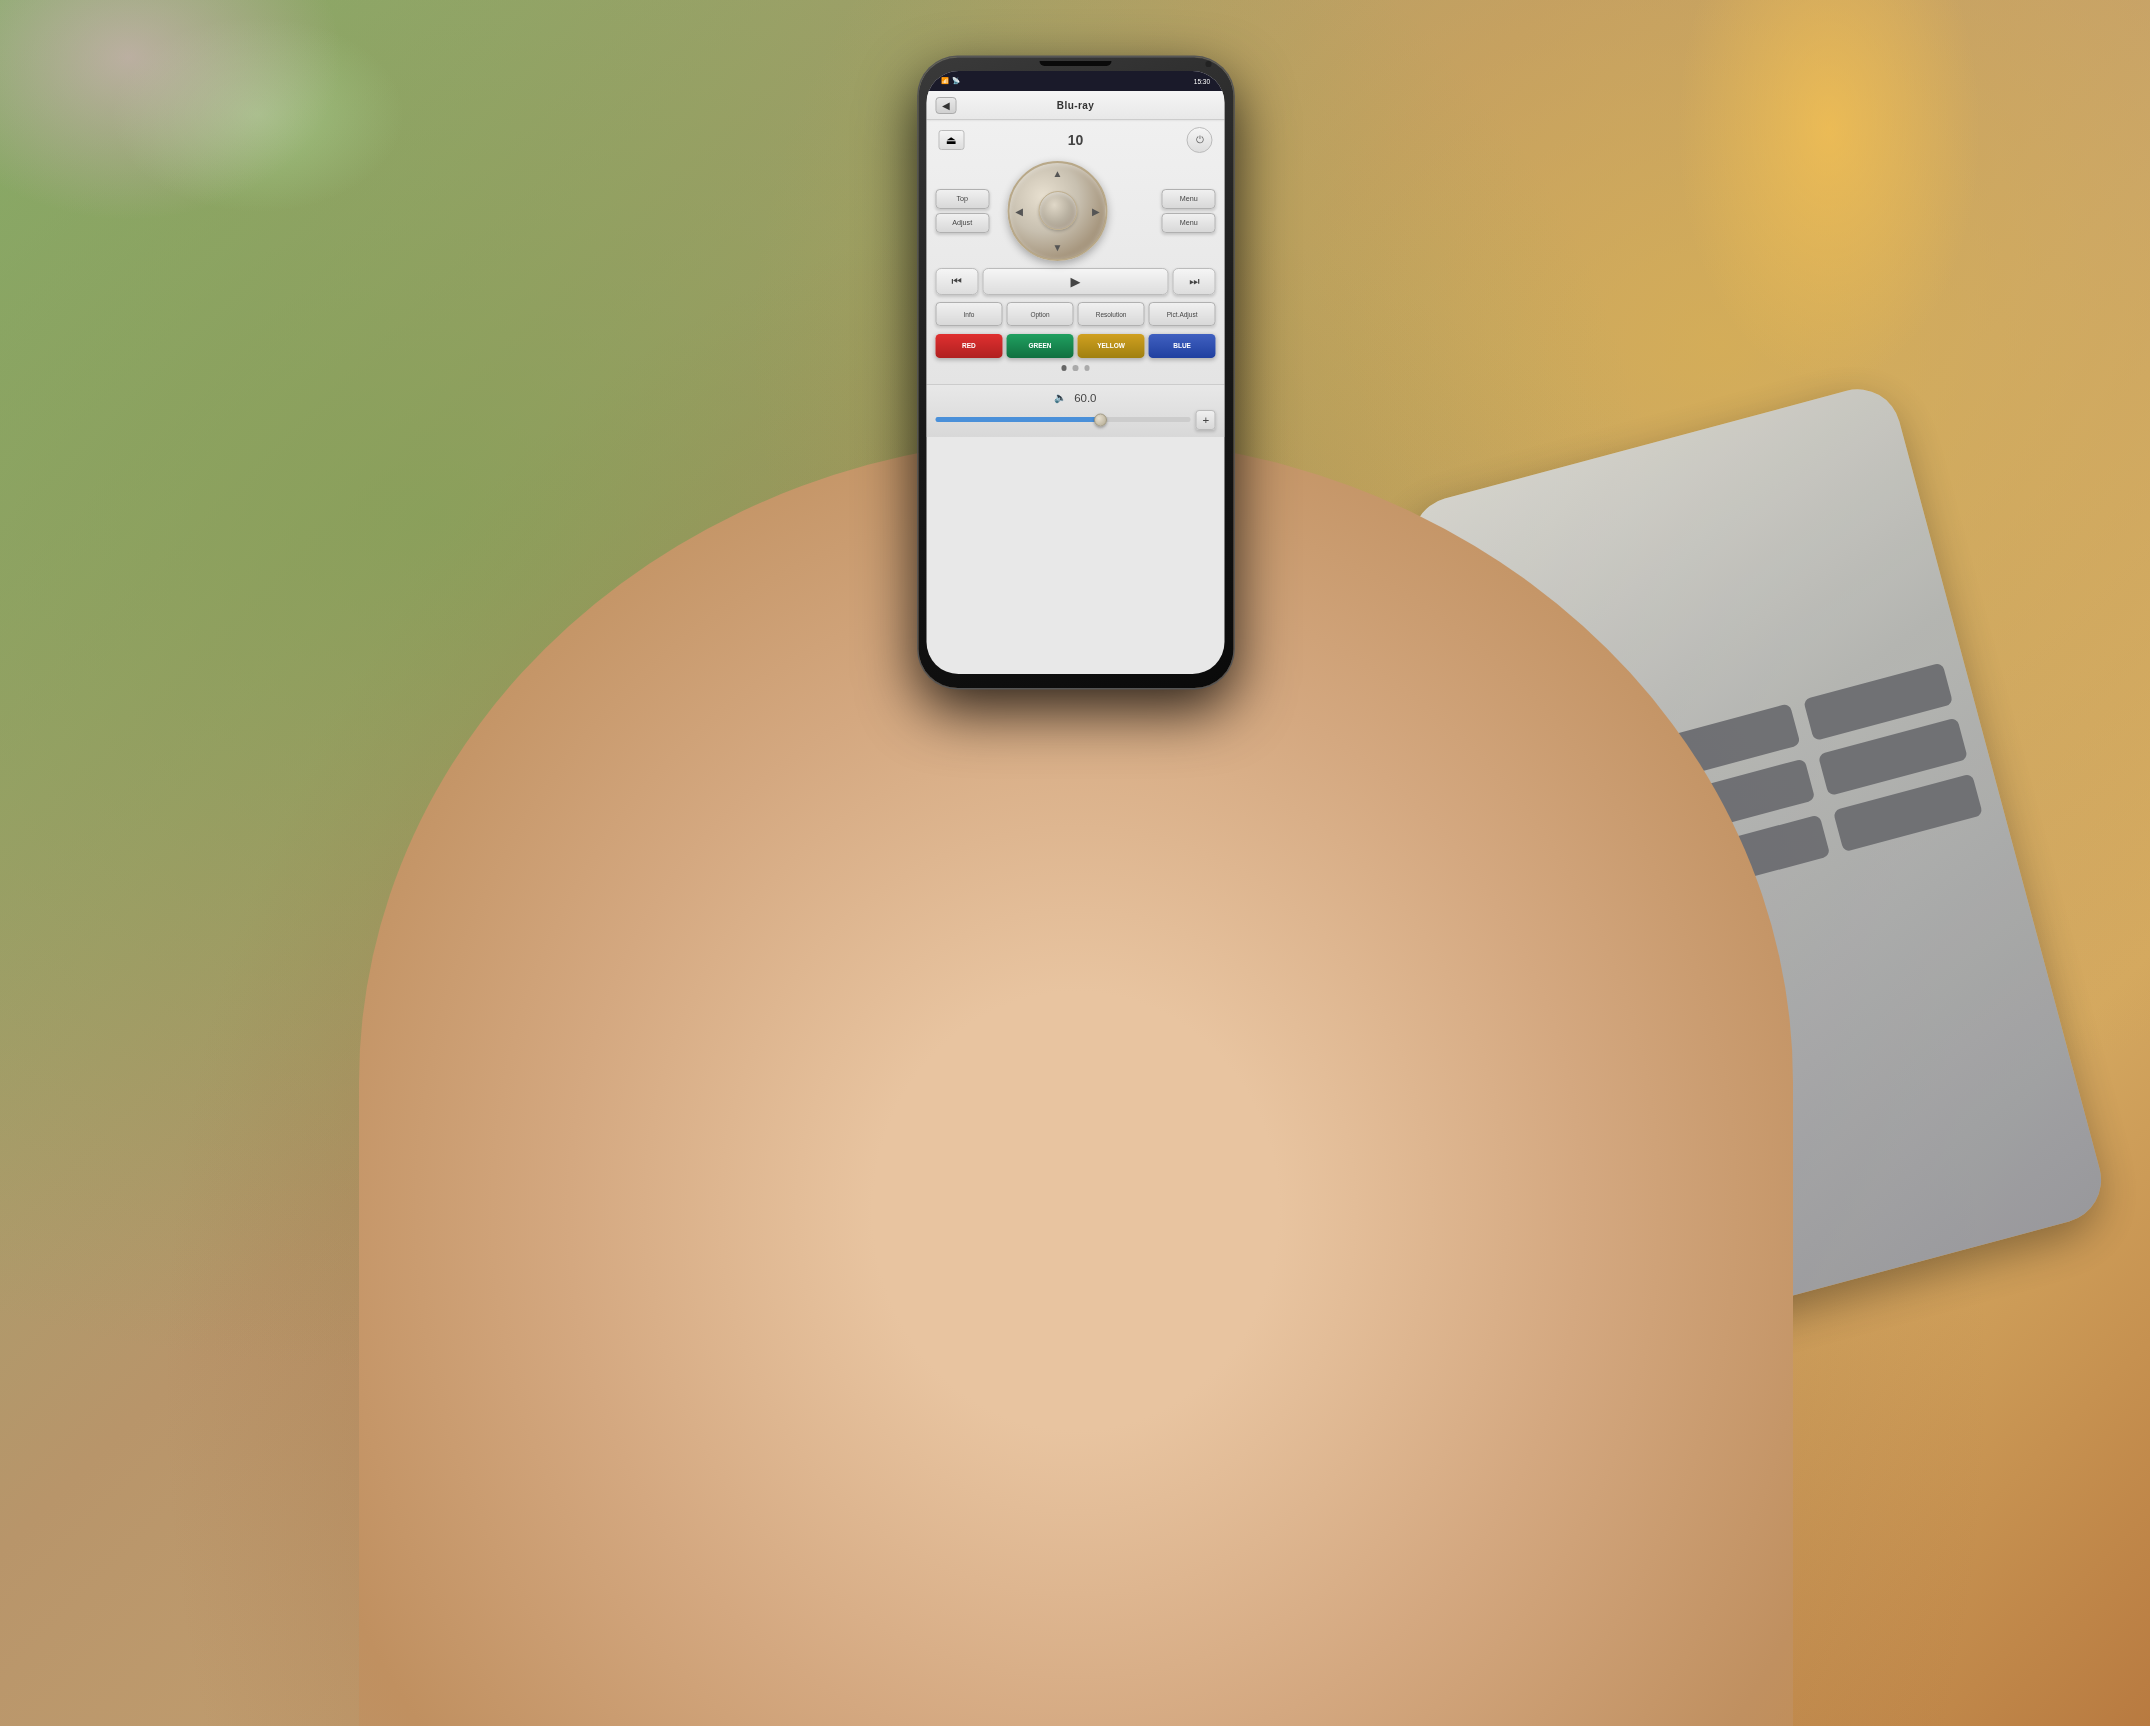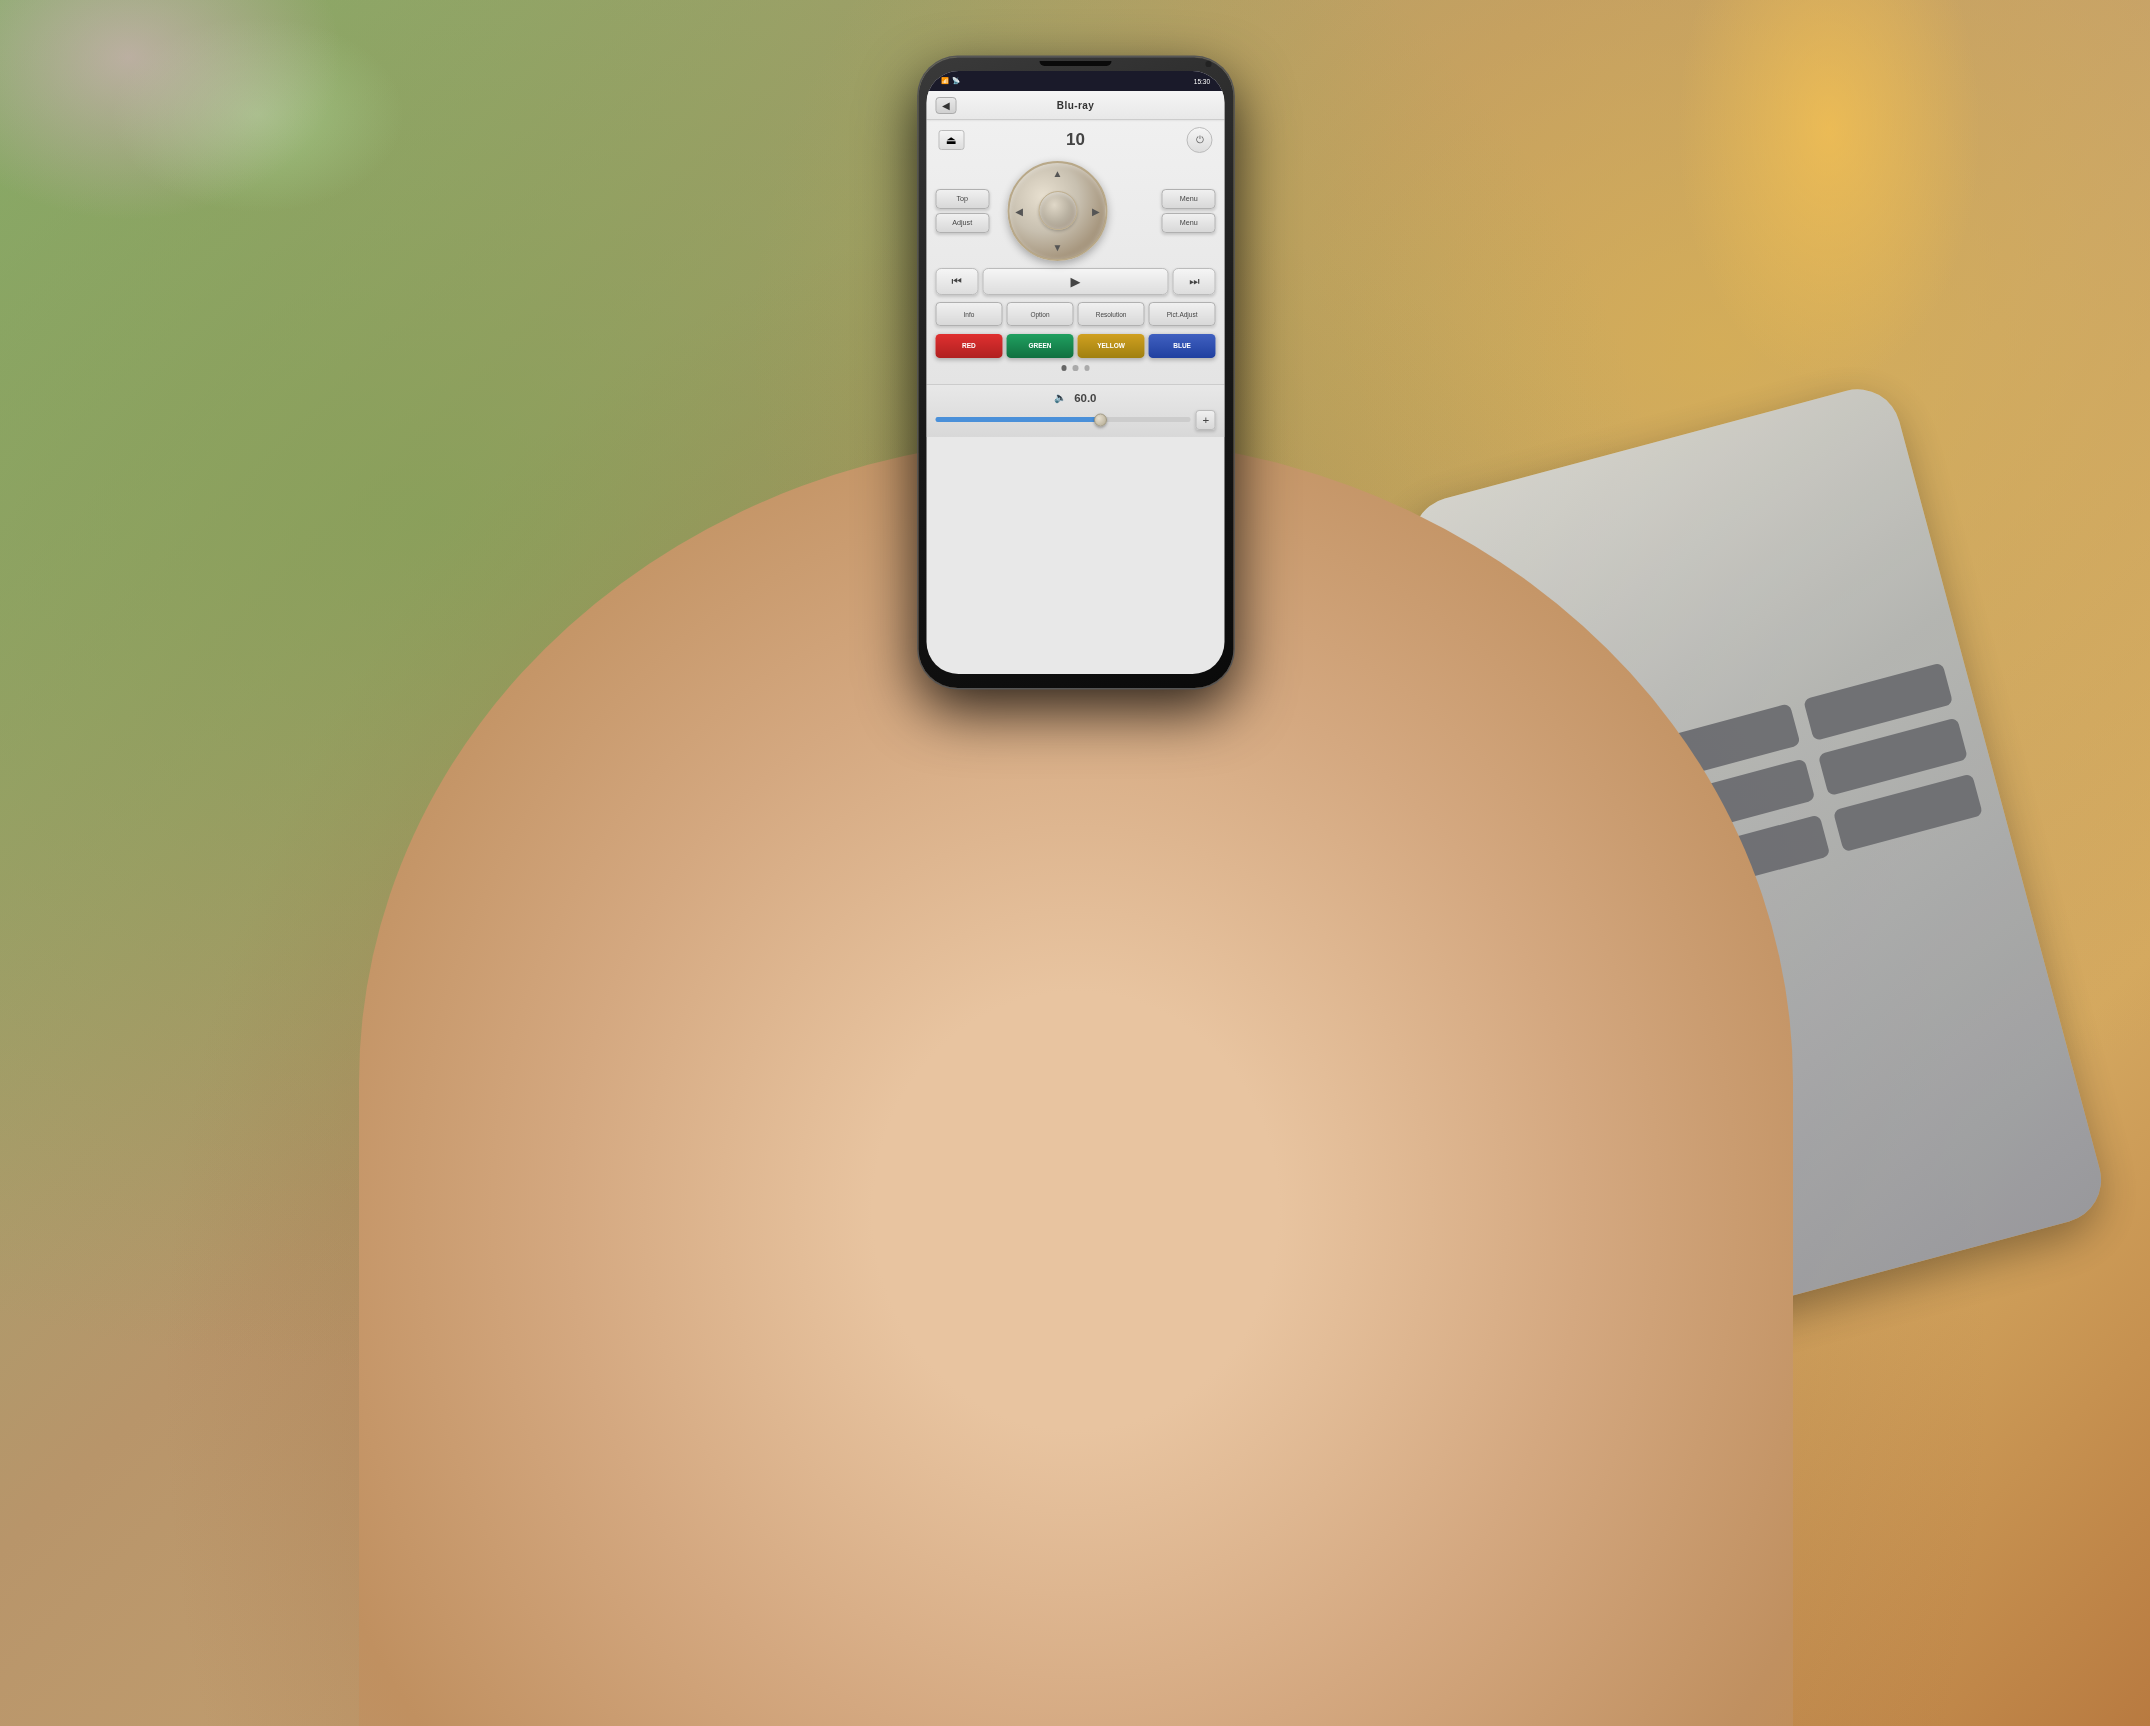--- a/index.html
+++ b/index.html
@@ -176,21 +176,21 @@
       border: 0.7px solid #bbb;
       border-radius: 2.9px;
       display: flex;
       align-items: center;
       justify-content: center;
       font-size: 11.5px;
       cursor: pointer;
     }
 
     .channel-display {
-      font-size: 17px;
+      font-size: 14px;
       font-weight: bold;
       color: #444;
     }
 
     .power-btn {
       width: 26px;
       height: 26px;
       background: linear-gradient(180deg, #f5f5f5, #ddd);
       border: 1.4px solid #bbb;
       border-radius: 50%;
@@ -383,21 +383,21 @@
       margin-bottom: 5.7px;
     }
 
     .volume-icon {
       font-size: 10px;
       color: #777;
     }
 
     .volume-value {
       font-size: 11.5px;
-      font-weight: bold;
+      font-weight: normal;
       color: #444;
     }
 
     .volume-slider-row {
       display: flex;
       align-items: center;
       gap: 5.7px;
     }
 
     .slider-track {

